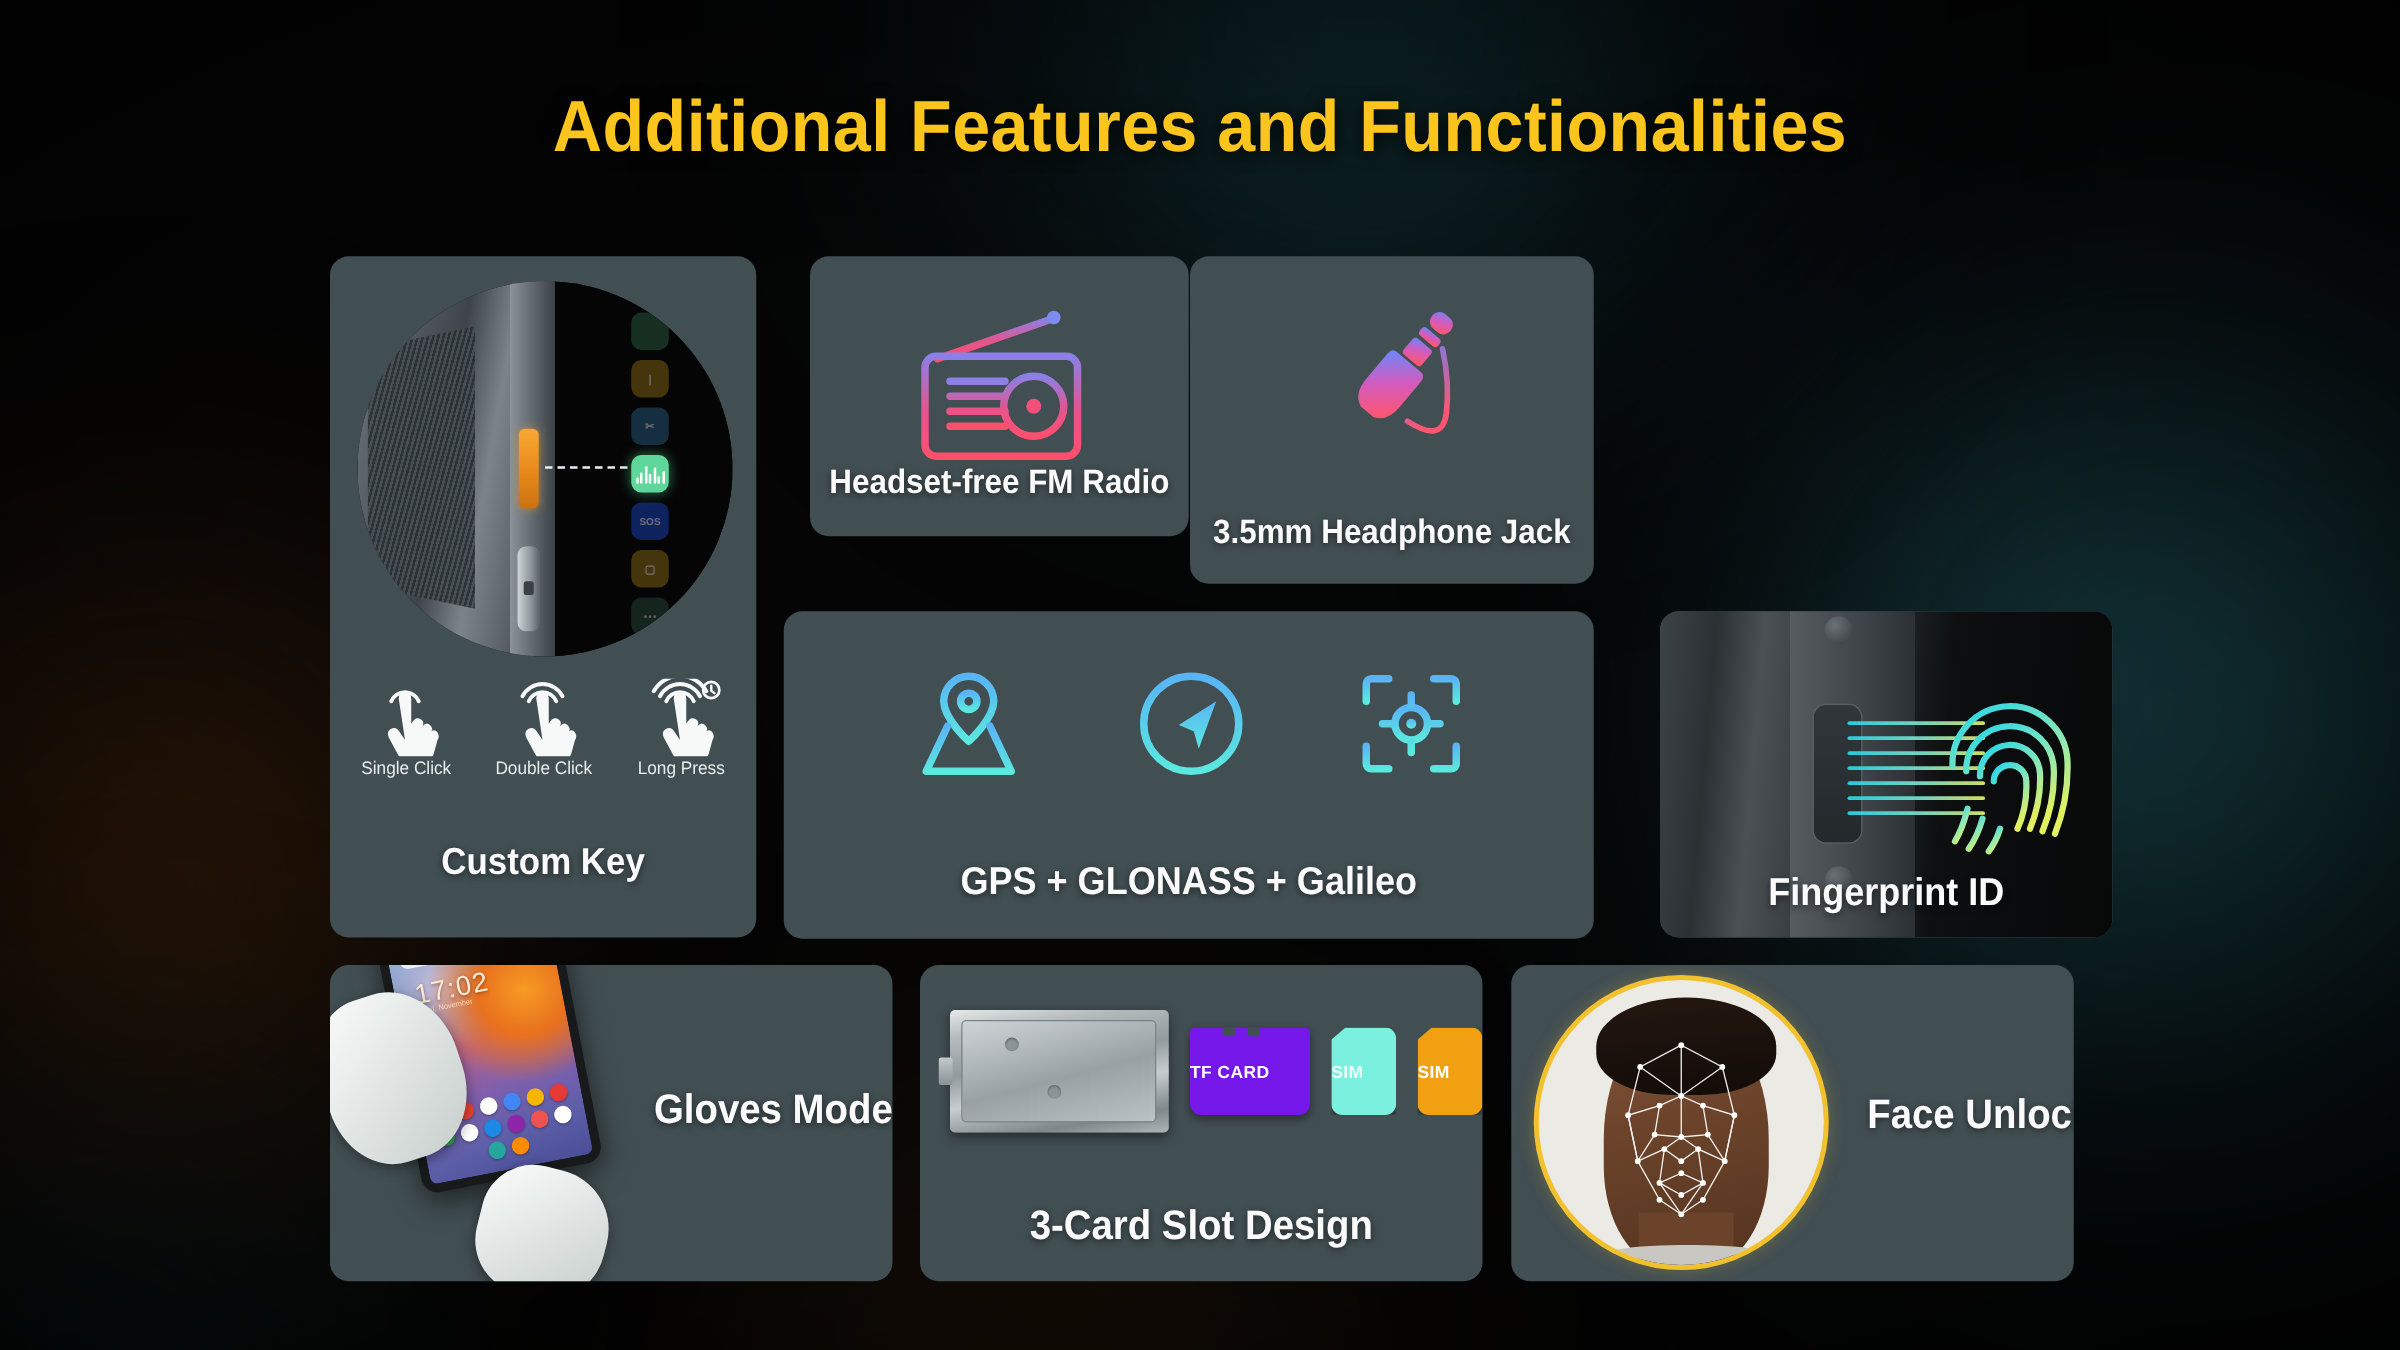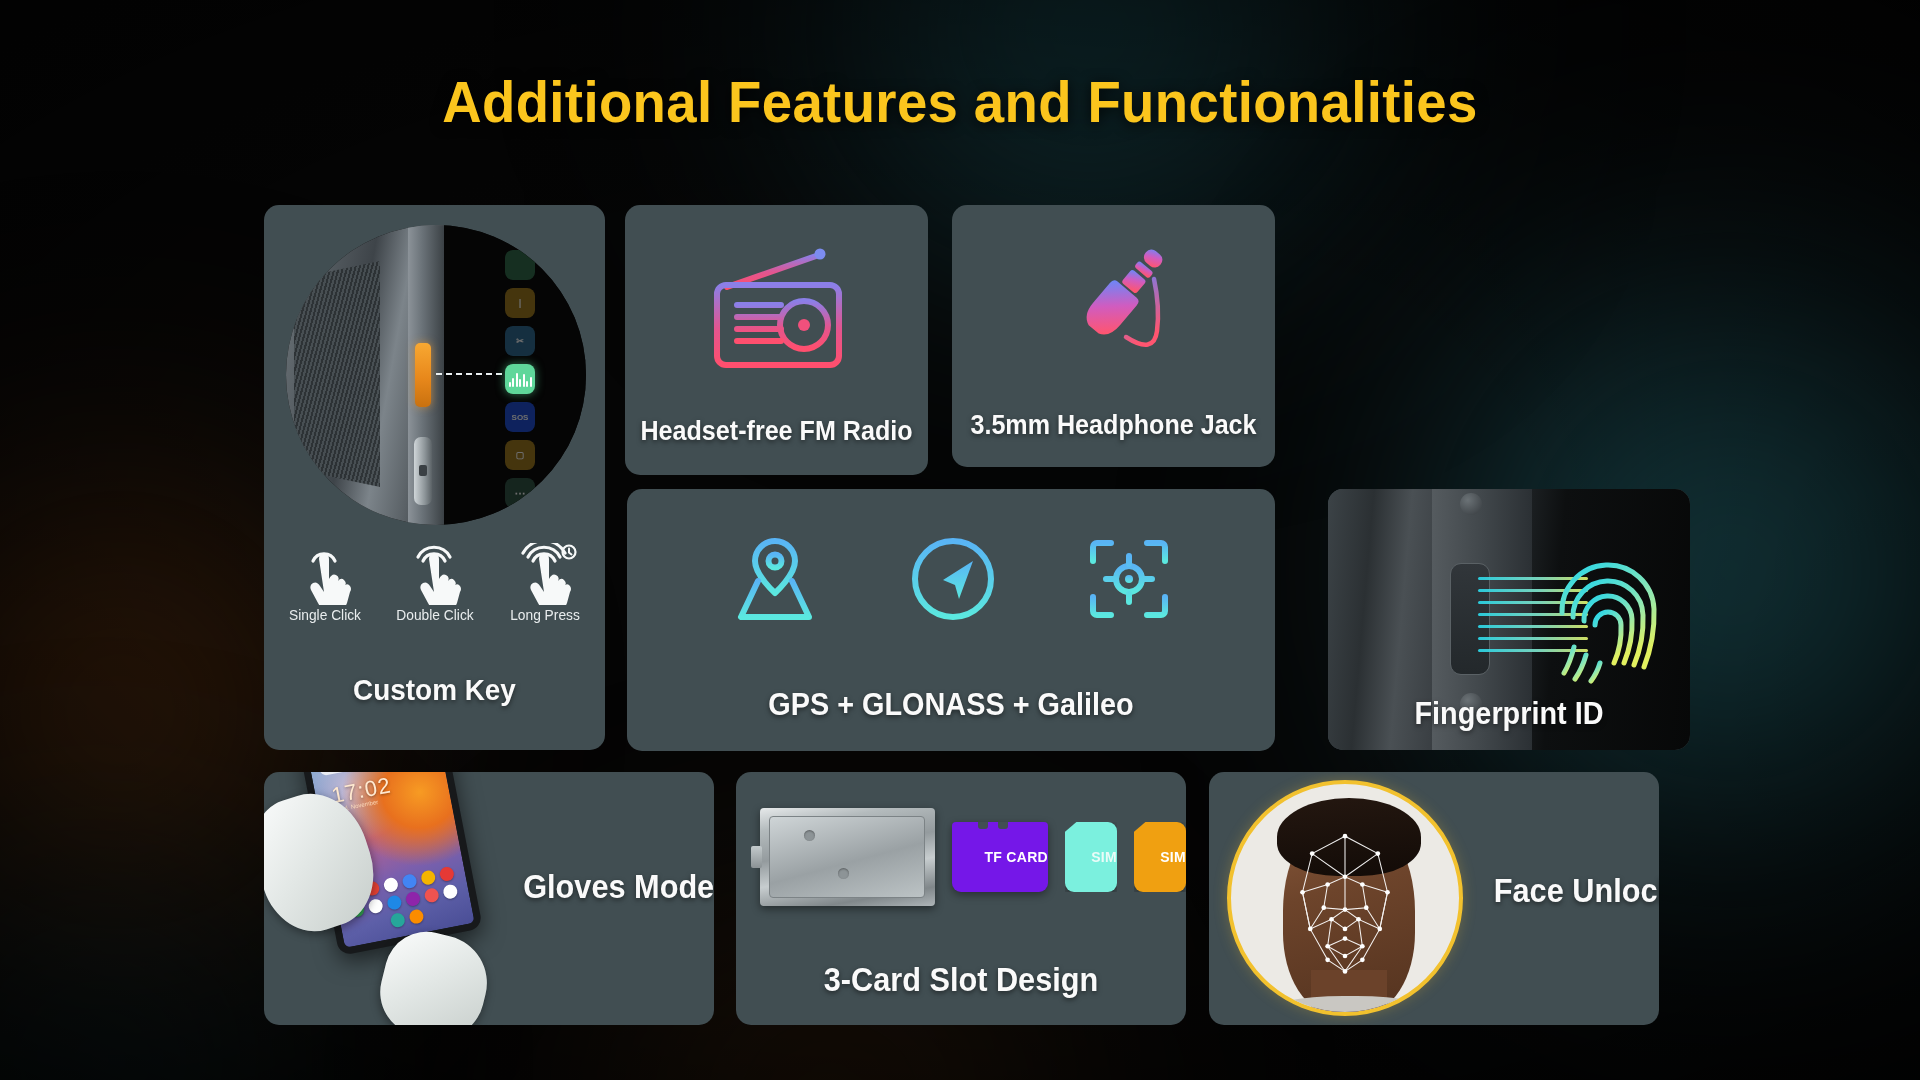--- a/index.html
+++ b/index.html
@@ -71,21 +71,21 @@
   .wavebars{display:flex;align-items:flex-end;gap:1.5px;height:15px;}
   .wavebars i{display:block;width:2px;background:#fff;border-radius:1px;}
 
   .ck-gestures{position:absolute;left:0;right:0;top:338px;display:flex;justify-content:center;gap:26px;}
   .gest{width:84px;text-align:center;}
   .gest-ico{height:62px;position:relative;}
   .gest-txt{color:#E9EDEE;font-size:14.5px;margin-top:2px;transform:scaleX(.95);}
   #c-custom .card-label{position:absolute;left:0;right:0;top:468px;text-align:center;font-size:30px;}
 
   
-  #c-radio{left:361px;top:0;width:303px;height:270px;}
+  #c-radio{left:384px;top:0;width:303px;height:224px;}
   #c-radio .card-label{position:absolute;left:0;right:0;bottom:28px;text-align:center;font-size:27px;}
   .radio-ico{position:absolute;left:0;right:0;top:34px;display:flex;justify-content:center;}
 
   
   #c-jack{left:688px;top:0;width:323px;height:262px;}
   #c-jack .card-label{position:absolute;left:0;right:0;bottom:26px;text-align:center;font-size:27px;}
   .jack-ico{position:absolute;left:0;right:0;top:26px;display:flex;justify-content:center;}
 
   
   #c-nfc{left:1033px;top:0;width:362px;height:262px;}
@@ -140,21 +140,21 @@
   #c-slot{left:472px;top:567px;width:450px;height:253px;}
   .slot-row{position:absolute;left:24px;top:36px;display:flex;align-items:center;gap:17px;}
   .tray{width:175px;height:98px;border-radius:4px;position:relative;
     background:linear-gradient(170deg,#e6e9ea 0%,#b4bbbd 18%,#949b9e 42%,#c7cdcf 62%,#80878a 85%,#aeb5b8 100%);
     box-shadow:0 3px 9px rgba(0,0,0,.45);}
   .tray:before{content:"";position:absolute;left:9px;top:8px;right:10px;bottom:8px;border-radius:4px;
     background:linear-gradient(165deg,#cfd5d7,#9aa1a4 55%,#bcc3c5);border:1px solid #7c8386;}
   .tray-tab{position:absolute;left:-9px;top:38px;width:11px;height:22px;border-radius:2px;
     background:linear-gradient(180deg,#c3cacc,#8b9295);}
   .tray-dot{position:absolute;width:11px;height:11px;border-radius:50%;background:#8d9497;box-shadow:inset 0 1px 2px rgba(0,0,0,.35);}
-  .chip{height:70px;border-radius:9px;display:flex;align-items:center;justify-content:flex-end;
+  .chip{height:70px;border-radius:9px;display:flex;align-items:center;justify-content:flex-start;
     color:#fff;font-size:14px;font-weight:bold;letter-spacing:.3px;box-shadow:0 3px 8px rgba(0,0,0,.4);}
   .chip.tf{width:96px;background:#7517E8;border-radius:4px 4px 9px 9px;position:relative;}
   .chip.tf:before{content:"";position:absolute;top:0;left:26px;width:10px;height:7px;background:#414E52;border-radius:0 0 3px 3px;}
   .chip.tf:after{content:"";position:absolute;top:0;left:46px;width:10px;height:7px;background:#414E52;border-radius:0 0 3px 3px;}
   .chip.sim1{width:52px;background:#7BF0DE;color:#eafcf8;clip-path:polygon(22% 0,100% 0,100% 100%,0 100%,0 14%);}
   .chip.sim2{width:52px;background:#F0A011;clip-path:polygon(22% 0,100% 0,100% 100%,0 100%,0 14%);}
   #c-slot .card-label{position:absolute;left:0;right:0;bottom:26px;text-align:center;font-size:33px;}
 
   
   #c-face{left:945px;top:567px;width:450px;height:253px;}

